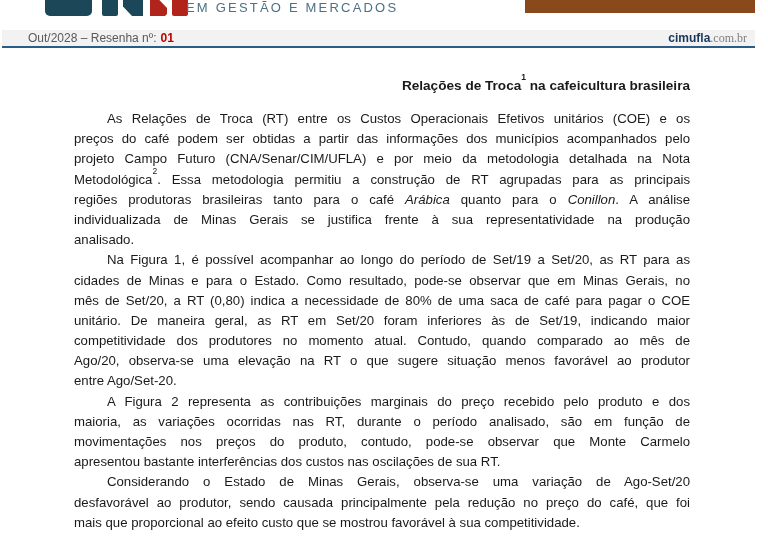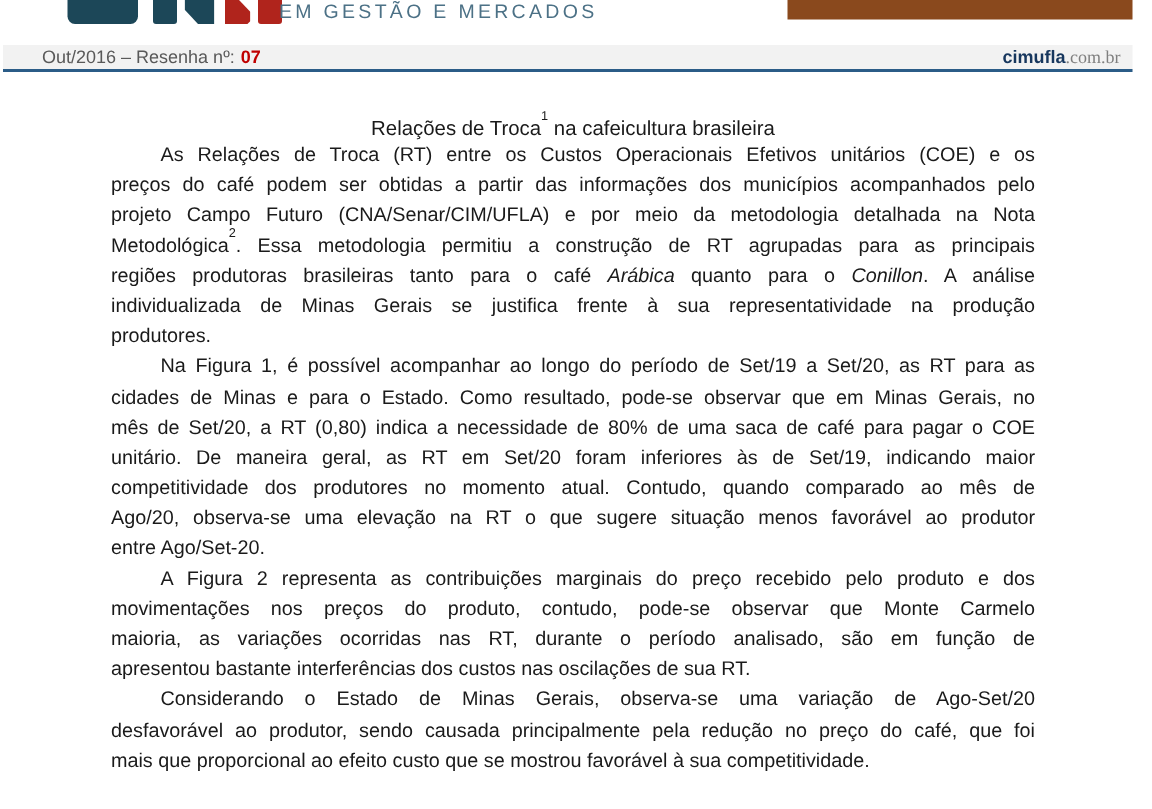--- a/index.html
+++ b/index.html
@@ -21,22 +21,22 @@
   #infobar{position:absolute;left:2px;top:30px;width:753px;height:18px;background:#F2F2F2;
            border-bottom:2px solid #2B5C87;box-sizing:border-box;display:flex;
            justify-content:space-between;align-items:center;padding:0 8px 0 26px;
            font-size:12px;color:#595959;}
   #issue-number{color:#C00000;font-weight:bold;margin-left:4px;}
   #site{cursor:pointer;}
   #site .name{font-weight:bold;color:#17375E;margin-left:16px;}
   #site .suffix{color:#7F7F7F;font-family:Liberation Serif, serif;}
   
   #article{position:absolute;left:74px;top:78px;width:616px;color:#1A1A1A;}
-  #title{font-size:13.6px;font-weight:normal;text-align:center;line-height:15px;
-         }
+  #title{font-size:13.6px;font-weight:bold;text-align:right;line-height:15px;
+         margin-bottom:16px;}
   .paragraph{margin:0;}
   .line{font-size:13.2px;height:20.2px;line-height:20.2px;text-align:justify;
         text-align-last:justify;}
   .line.last{text-align-last:left;}
   .line.first{text-indent:33px;}
   sup{font-size:8.5px;position:relative;top:-4px;line-height:0;}
   i{font-style:italic;}
 </style>
 </head>
 <body>
@@ -48,52 +48,52 @@
     <div class="frag f3"></div>
     <div class="frag f4"></div>
     <div class="frag f5"></div>
   </div>
   <div id="tagline">EM GESTÃO E MERCADOS</div>
   <div id="banner"></div>
 </div>
 
 <div id="infobar">
   <div>
-    <span>Out/2016 – Resenha nº:</span><span id="issue-number">07</span>
+    <span>Out/2028 – Resenha nº:</span><span id="issue-number">01</span>
   </div>
   <div id="site">
     <span class="name">cimufla</span><span class="suffix">.com.br</span>
   </div>
 </div>
 
 <div id="article">
   <div id="title"><span>Relações de Troca</span><sup>1</sup><span> na cafeicultura brasileira</span></div>
   <div id="bodytext">
       <div class="paragraph">
         <div class="line first"><span>As Relações de Troca (RT) entre os Custos Operacionais Efetivos unitários (COE) e os</span></div>
         <div class="line"><span>preços do café podem ser obtidas a partir das informações dos municípios acompanhados pelo</span></div>
         <div class="line"><span>projeto Campo Futuro (CNA/Senar/CIM/UFLA) e por meio da metodologia detalhada na Nota</span></div>
         <div class="line"><span>Metodológica</span><sup>2</sup><span>. Essa metodologia permitiu a construção de RT agrupadas para as principais</span></div>
         <div class="line"><span>regiões produtoras brasileiras tanto para o café </span><i>Arábica</i><span> quanto para o </span><i>Conillon</i><span>. A análise</span></div>
         <div class="line"><span>individualizada de Minas Gerais se justifica frente à sua representatividade na produção</span></div>
-        <div class="line last"><span>produtores.</span></div>
+        <div class="line last"><span>analisado.</span></div>
       </div>
       <div class="paragraph">
         <div class="line first"><span>Na Figura 1, é possível acompanhar ao longo do período de Set/19 a Set/20, as RT para as</span></div>
         <div class="line"><span>cidades de Minas e para o Estado. Como resultado, pode-se observar que em Minas Gerais, no</span></div>
         <div class="line"><span>mês de Set/20, a RT (0,80) indica a necessidade de 80% de uma saca de café para pagar o COE</span></div>
         <div class="line"><span>unitário. De maneira geral, as RT em Set/20 foram inferiores às de Set/19, indicando maior</span></div>
         <div class="line"><span>competitividade dos produtores no momento atual. Contudo, quando comparado ao mês de</span></div>
         <div class="line"><span>Ago/20, observa-se uma elevação na RT o que sugere situação menos favorável ao produtor</span></div>
         <div class="line last"><span>entre Ago/Set-20.</span></div>
       </div>
       <div class="paragraph">
         <div class="line first"><span>A Figura 2 representa as contribuições marginais do preço recebido pelo produto e dos</span></div>
+        <div class="line"><span>maioria, as variações ocorridas nas RT, durante o período analisado, são em função de</span></div>
         <div class="line"><span>movimentações nos preços do produto, contudo, pode-se observar que Monte Carmelo</span></div>
-        <div class="line"><span>maioria, as variações ocorridas nas RT, durante o período analisado, são em função de</span></div>
         <div class="line last"><span>apresentou bastante interferências dos custos nas oscilações de sua RT.</span></div>
       </div>
       <div class="paragraph">
         <div class="line first"><span>Considerando o Estado de Minas Gerais, observa-se uma variação de Ago-Set/20</span></div>
         <div class="line"><span>desfavorável ao produtor, sendo causada principalmente pela redução no preço do café, que foi</span></div>
         <div class="line last"><span>mais que proporcional ao efeito custo que se mostrou favorável à sua competitividade.</span></div>
       </div>
     </div>
 </div>
 

